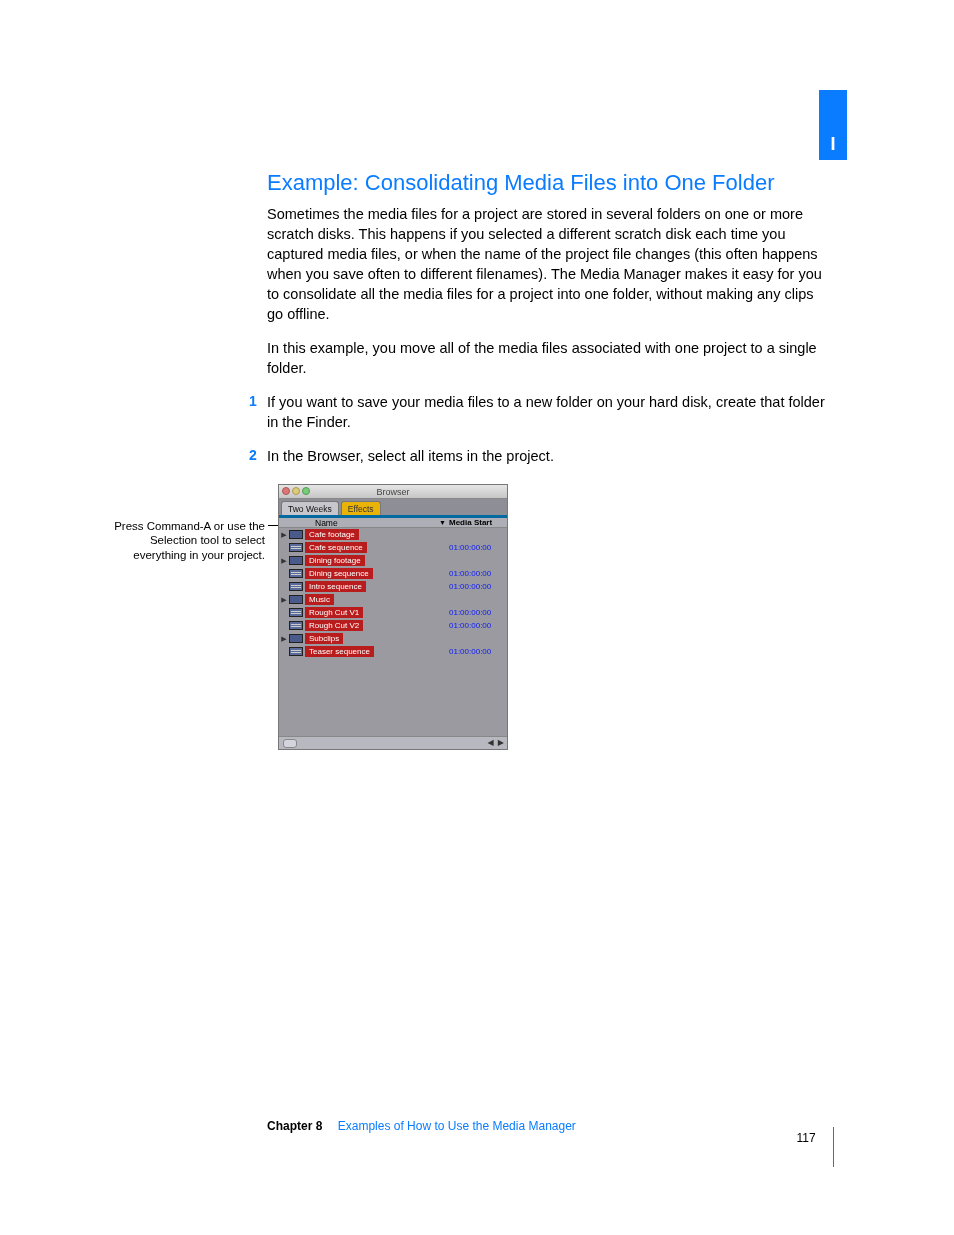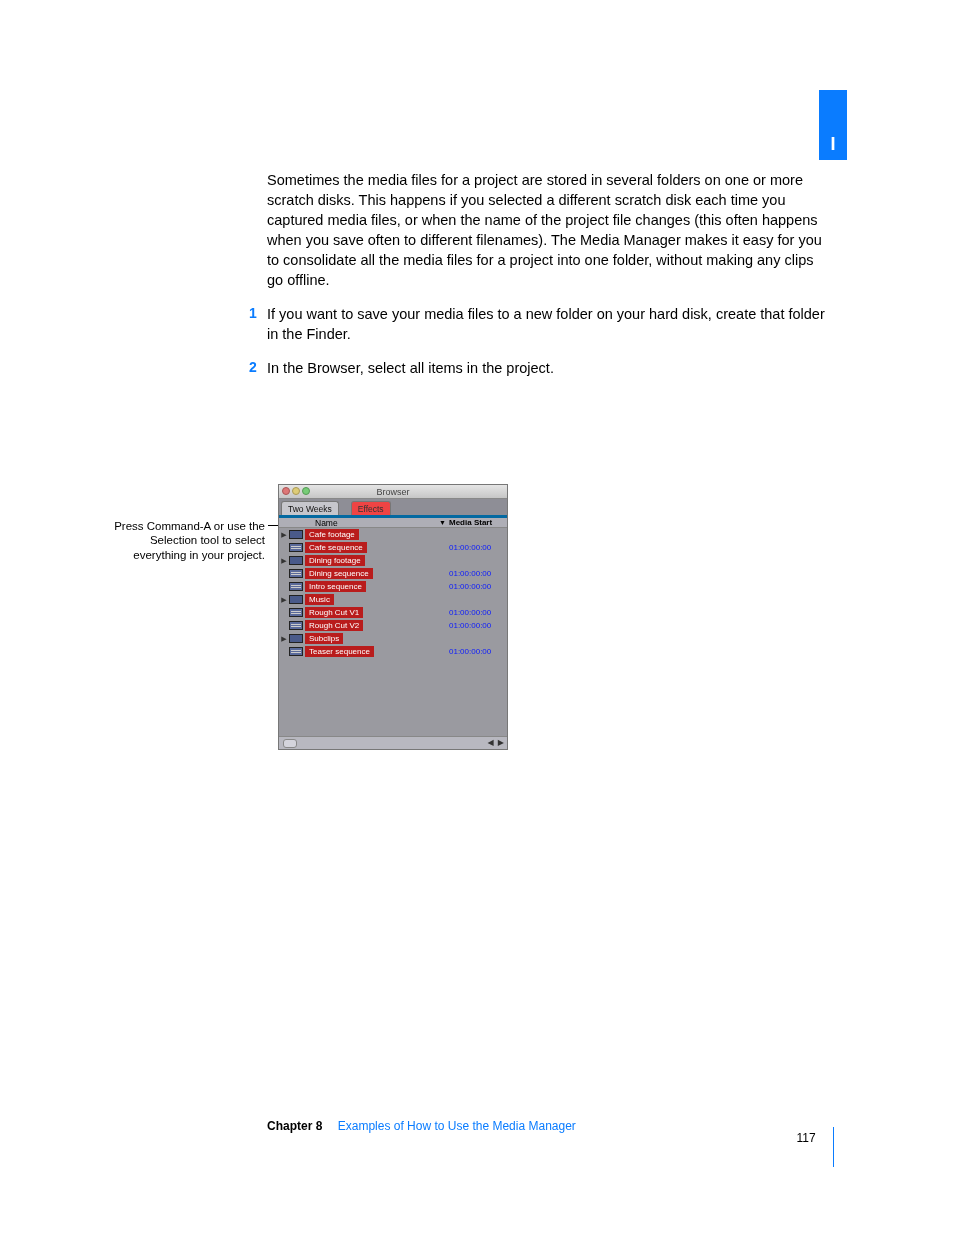--- a/index.html
+++ b/index.html
@@ -118,34 +118,34 @@
   }
   .dot.r { background: #d77; border:1px solid #a55;}
   .dot.y { background: #dc7; border:1px solid #a95;}
   .dot.g { background: #7c7; border:1px solid #595;}
   .tabs {
     height: 16px;
     background: #8e8e96;
     display: flex;
     align-items: flex-end;
     padding-left: 2px;
-    gap: 12px;
+    gap: 2px;
   }
   .tab {
     height: 14px;
     padding: 0 6px;
     font-size: 8.5px;
     line-height: 14px;
     border-radius: 3px 3px 0 0;
     border: 1px solid #777;
     border-bottom: none;
     color: #111;
   }
   .tab.active { background: #c6c6cc; }
-  .tab.inactive { background: #ef4444; color:#333;}
+  .tab.inactive { background: #eab308; color:#333;}
   .headerrow {
     height: 13px;
     background: #aeaeb6;
     display: flex;
     align-items: center;
     font-size: 8.5px;
     border-top: 3px solid #0369a1;
     border-bottom: 1px solid #888;
   }
   .headerrow .col-name { flex: 1; padding-left: 36px; }
@@ -245,21 +245,23 @@
     margin-left: 14px;
     transform: translateY(8px);
   }
 </style>
 </head>
 <body>
 
 <div class="page-tab">I</div>
 
 <div class="content">
+  <h2 class="heading">Example:  Consolidating Media Files into One Folder</h2>
   <p class="para">Sometimes the media files for a project are stored in several folders on one or more scratch disks. This happens if you selected a different scratch disk each time you captured media files, or when the name of the project file changes (this often happens when you save often to different filenames). The Media Manager makes it easy for you to consolidate all the media files for a project into one folder, without making any clips go offline.</p>
+  <p class="para">In this example, you move all of the media files associated with one project to a single folder.</p>
   <ol class="step-list">
     <li>If you want to save your media files to a new folder on your hard disk, create that folder in the Finder.</li>
     <li>In the Browser, select all items in the project.</li>
   </ol>
 </div>
 
 <div class="figure-wrap">
   <div class="callout">Press Command-A or use the Selection tool to select everything in your project.</div>
   <div class="callout-line"></div>
 

